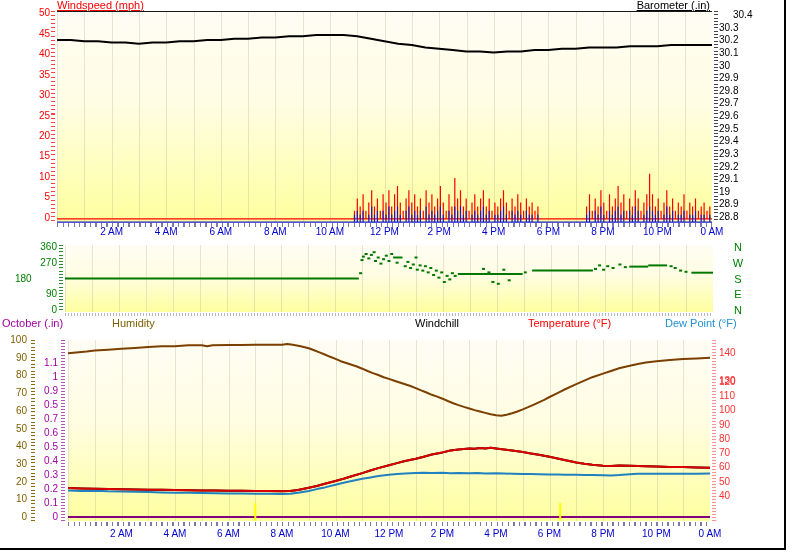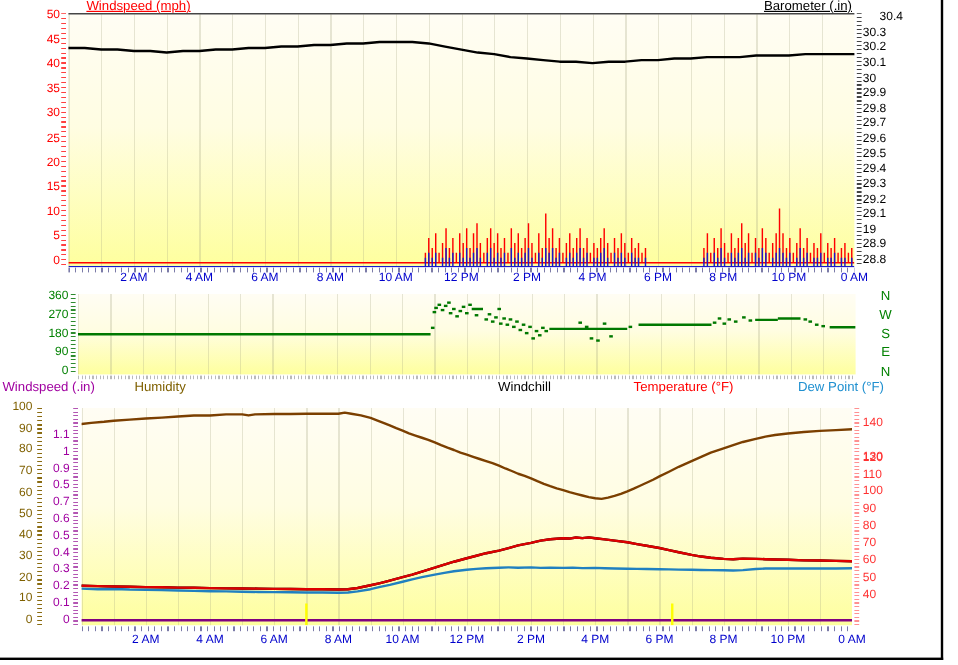--- a/index.html
+++ b/index.html
@@ -31,21 +31,21 @@
   #tk-p3-bot  {left:68px;top:522px;width:642px;height:4px;background:repeating-linear-gradient(to right,#7b7ba8 0 1px,transparent 1px 5.5px);}
   .frame{position:absolute;background:#000;}
   #frame-right{left:784px;top:0;width:2px;height:550px;}
   #frame-bottom{left:0;top:548px;width:786px;height:2px;}
 </style>
 </head>
 <body>
 
 <div id="graph">
 
-  <div class="hdr u" style="left:72px;top:-1px;color:#ff0000;">Windspeed (mph)</div>
+  <div class="hdr u" style="left:57px;top:-1px;color:#ff0000;">Windspeed (mph)</div>
   <div class="hdr u" style="left:500px;top:-1px;width:210px;text-align:right;color:#000;">Barometer (.in)</div>
 
   <div class="plot" id="plot1">
       <svg width="655" height="211" viewBox="0 0 655 211">
         <polyline points="0,28 13.6,28 27.3,29.3 40.9,29.3 54.6,30.5 68.2,30.5 81.9,31.8 95.5,30.5 109.2,30.5 122.8,29.3 136.5,29.3 150.1,28 163.8,28 177.4,26.8 191,26.8 204.7,25.5 218.3,25.5 232,24.2 245.6,24.2 259.3,23 272.9,23 286.6,23 300.2,24.2 313.9,26.8 327.5,29.3 341.1,31.8 354.8,33.1 368.4,35.6 382.1,36.8 395.7,38.1 409.4,39.4 423,39.4 436.7,40.6 450.3,39.4 464,39.4 477.6,38.1 491.3,38.1 504.9,36.8 518.5,36.8 532.2,35.6 545.8,35.6 559.5,35.6 573.1,34.3 586.8,34.3 600.4,34.3 614.1,33.1 627.7,33.1 641.4,33.1 655,33.1" fill="none" stroke="#000000" stroke-width="2" stroke-linejoin="round" stroke-linecap="round"></polyline>
         <path d="M0 206.9 H655 M297.5 206.9 L297.5 198.7 M300.3 206.9 L300.3 186.4 M303.2 206.9 L303.2 194.6 M306.1 206.9 L306.1 182.3 M308.9 206.9 L308.9 198.7 M311.8 206.9 L311.8 190.5 M314.7 206.9 L314.7 178.2 M317.5 206.9 L317.5 194.6 M320.4 206.9 L320.4 186.4 M323.3 206.9 L323.3 198.7 M326.1 206.9 L326.1 182.3 M329 206.9 L329 190.5 M331.9 206.9 L331.9 178.2 M334.7 206.9 L334.7 194.6 M337.6 206.9 L337.6 182.3 M340.5 206.9 L340.5 174.1 M343.3 206.9 L343.3 190.5 M346.2 206.9 L346.2 198.7 M349.1 206.9 L349.1 186.4 M351.9 206.9 L351.9 178.2 M354.8 206.9 L354.8 190.5 M357.7 206.9 L357.7 182.3 M360.5 206.9 L360.5 194.6 M363.4 206.9 L363.4 186.4 M366.3 206.9 L366.3 198.7 M369.1 206.9 L369.1 178.2 M372 206.9 L372 190.5 M374.9 206.9 L374.9 182.3 M377.7 206.9 L377.7 194.6 M380.6 206.9 L380.6 186.4 M383.4 206.9 L383.4 174.1 M386.3 206.9 L386.3 190.5 M389.2 206.9 L389.2 198.7 M392 206.9 L392 182.3 M394.9 206.9 L394.9 194.6 M397.8 206.9 L397.8 165.9 M400.6 206.9 L400.6 186.4 M403.5 206.9 L403.5 178.2 M406.4 206.9 L406.4 194.6 M409.2 206.9 L409.2 186.4 M412.1 206.9 L412.1 198.7 M415 206.9 L415 190.5 M417.8 206.9 L417.8 182.3 M420.7 206.9 L420.7 194.6 M423.6 206.9 L423.6 186.4 M426.4 206.9 L426.4 178.2 M429.3 206.9 L429.3 194.6 M432.2 206.9 L432.2 186.4 M435 206.9 L435 198.7 M437.9 206.9 L437.9 190.5 M440.8 206.9 L440.8 194.6 M443.6 206.9 L443.6 186.4 M446.5 206.9 L446.5 178.2 M449.4 206.9 L449.4 190.5 M452.2 206.9 L452.2 198.7 M455.1 206.9 L455.1 186.4 M458 206.9 L458 194.6 M460.8 206.9 L460.8 182.3 M463.7 206.9 L463.7 190.5 M466.6 206.9 L466.6 198.7 M469.4 206.9 L469.4 186.4 M472.3 206.9 L472.3 194.6 M475.1 206.9 L475.1 190.5 M478 206.9 L478 198.7 M480.9 206.9 L480.9 194.6 M529.6 206.9 L529.6 194.6 M532.5 206.9 L532.5 182.3 M535.3 206.9 L535.3 198.7 M538.2 206.9 L538.2 186.4 M541.1 206.9 L541.1 194.6 M543.9 206.9 L543.9 178.2 M546.8 206.9 L546.8 190.5 M549.7 206.9 L549.7 198.7 M552.5 206.9 L552.5 182.3 M555.4 206.9 L555.4 194.6 M558.3 206.9 L558.3 186.4 M561.1 206.9 L561.1 174.1 M564 206.9 L564 190.5 M566.8 206.9 L566.8 182.3 M569.7 206.9 L569.7 198.7 M572.6 206.9 L572.6 186.4 M575.4 206.9 L575.4 194.6 M578.3 206.9 L578.3 178.2 M581.2 206.9 L581.2 186.4 M584 206.9 L584 198.7 M586.9 206.9 L586.9 190.5 M589.8 206.9 L589.8 182.3 M592.6 206.9 L592.6 161.8 M595.5 206.9 L595.5 182.3 M598.4 206.9 L598.4 194.6 M601.2 206.9 L601.2 186.4 M604.1 206.9 L604.1 198.7 M607 206.9 L607 190.5 M609.8 206.9 L609.8 178.2 M612.7 206.9 L612.7 194.6 M615.6 206.9 L615.6 186.4 M618.4 206.9 L618.4 198.7 M621.3 206.9 L621.3 190.5 M624.2 206.9 L624.2 194.6 M627 206.9 L627 182.3 M629.9 206.9 L629.9 198.7 M632.8 206.9 L632.8 190.5 M635.6 206.9 L635.6 194.6 M638.5 206.9 L638.5 186.4 M641.4 206.9 L641.4 198.7 M644.2 206.9 L644.2 194.6 M647.1 206.9 L647.1 190.5 M650 206.9 L650 198.7 M652.8 206.9 L652.8 194.6" fill="none" stroke="#ff0000" stroke-width="1.2"></path>
         <path d="M0 210.2 H655 M297.5 210.2 L297.5 202.8 M300.3 210.2 L300.3 198.7 M303.2 210.2 L303.2 202.8 M306.1 210.2 L306.1 198.7 M311.8 210.2 L311.8 202.8 M314.7 210.2 L314.7 194.6 M317.5 210.2 L317.5 202.8 M320.4 210.2 L320.4 198.7 M326.1 210.2 L326.1 198.7 M329 210.2 L329 202.8 M331.9 210.2 L331.9 194.6 M334.7 210.2 L334.7 202.8 M337.6 210.2 L337.6 198.7 M340.5 210.2 L340.5 194.6 M343.3 210.2 L343.3 202.8 M349.1 210.2 L349.1 198.7 M351.9 210.2 L351.9 194.6 M354.8 210.2 L354.8 202.8 M357.7 210.2 L357.7 198.7 M360.5 210.2 L360.5 202.8 M363.4 210.2 L363.4 198.7 M369.1 210.2 L369.1 194.6 M372 210.2 L372 202.8 M374.9 210.2 L374.9 198.7 M377.7 210.2 L377.7 202.8 M380.6 210.2 L380.6 198.7 M383.4 210.2 L383.4 194.6 M386.3 210.2 L386.3 202.8 M392 210.2 L392 198.7 M394.9 210.2 L394.9 202.8 M397.8 210.2 L397.8 194.6 M400.6 210.2 L400.6 198.7 M403.5 210.2 L403.5 194.6 M406.4 210.2 L406.4 202.8 M409.2 210.2 L409.2 198.7 M415 210.2 L415 202.8 M417.8 210.2 L417.8 198.7 M420.7 210.2 L420.7 202.8 M423.6 210.2 L423.6 198.7 M426.4 210.2 L426.4 194.6 M429.3 210.2 L429.3 202.8 M432.2 210.2 L432.2 198.7 M437.9 210.2 L437.9 202.8 M440.8 210.2 L440.8 202.8 M443.6 210.2 L443.6 198.7 M446.5 210.2 L446.5 194.6 M449.4 210.2 L449.4 202.8 M455.1 210.2 L455.1 198.7 M458 210.2 L458 202.8 M460.8 210.2 L460.8 198.7 M463.7 210.2 L463.7 202.8 M469.4 210.2 L469.4 198.7 M472.3 210.2 L472.3 202.8 M475.1 210.2 L475.1 202.8 M480.9 210.2 L480.9 202.8 M529.6 210.2 L529.6 202.8 M532.5 210.2 L532.5 198.7 M538.2 210.2 L538.2 198.7 M541.1 210.2 L541.1 202.8 M543.9 210.2 L543.9 194.6 M546.8 210.2 L546.8 202.8 M552.5 210.2 L552.5 198.7 M555.4 210.2 L555.4 202.8 M558.3 210.2 L558.3 198.7 M561.1 210.2 L561.1 194.6 M564 210.2 L564 202.8 M566.8 210.2 L566.8 198.7 M572.6 210.2 L572.6 198.7 M575.4 210.2 L575.4 202.8 M578.3 210.2 L578.3 194.6 M581.2 210.2 L581.2 198.7 M586.9 210.2 L586.9 202.8 M589.8 210.2 L589.8 198.7 M592.6 210.2 L592.6 194.6 M595.5 210.2 L595.5 198.7 M598.4 210.2 L598.4 202.8 M601.2 210.2 L601.2 198.7 M607 210.2 L607 202.8 M609.8 210.2 L609.8 194.6 M612.7 210.2 L612.7 202.8 M615.6 210.2 L615.6 198.7 M621.3 210.2 L621.3 202.8 M624.2 210.2 L624.2 202.8 M627 210.2 L627 198.7 M632.8 210.2 L632.8 202.8 M635.6 210.2 L635.6 202.8 M638.5 210.2 L638.5 198.7 M644.2 210.2 L644.2 202.8 M647.1 210.2 L647.1 202.8 M652.8 210.2 L652.8 202.8" fill="none" stroke="#1818cc" stroke-width="1.2"></path>
       </svg>
     </div>
   <div class="plot" id="plot2">
@@ -127,21 +127,21 @@
   <div class="tick-strip" id="tk-p1-left"></div>
   <div class="tick-strip" id="tk-p1-right"></div>
   <div class="tick-strip" id="tk-p1-bot"></div>
   <div class="tick-strip" id="tk-p2-left"></div>
   <div class="tick-strip" id="tk-p2-bot"></div>
   <div class="tick-strip" id="tk-p3-hum"></div>
   <div class="tick-strip" id="tk-p3-rain"></div>
   <div class="tick-strip" id="tk-p3-temp"></div>
   <div class="tick-strip" id="tk-p3-bot"></div>
 
-  <div class="hdr" style="left:2px;top:317px;color:#a000a0;">Windspeed (.in)</div>
+  <div class="hdr" style="left:2px;top:317px;color:#a000a0;">October (.in)</div>
   <div class="hdr" style="left:112px;top:317px;color:#7f6000;">Humidity</div>
   <div class="hdr" style="left:415px;top:317px;color:#000;">Windchill</div>
   <div class="hdr" style="left:528px;top:317px;color:#ff0000;">Temperature (°F)</div>
   <div class="hdr" style="left:665px;top:317px;color:#2090d0;">Dew Point (°F)</div>
 
   <div class="frame" id="frame-right"></div>
   <div class="frame" id="frame-bottom"></div>
 <div class="axis-label" style="color: rgb(255, 0, 0); left: 8px; width: 42px; text-align: right; top: 8px;">50</div>
     <div class="axis-label" style="color: rgb(255, 0, 0); left: 8px; width: 42px; text-align: right; top: 28.5px;">45</div>
     <div class="axis-label" style="color: rgb(255, 0, 0); left: 8px; width: 42px; text-align: right; top: 49px;">40</div>
@@ -177,21 +177,21 @@
     <div class="axis-label" style="color: rgb(0, 0, 204); left: 305.9px; width: 48px; text-align: center; top: 227px;">10 AM</div>
     <div class="axis-label" style="color: rgb(0, 0, 204); left: 360.5px; width: 48px; text-align: center; top: 227px;">12 PM</div>
     <div class="axis-label" style="color: rgb(0, 0, 204); left: 415.1px; width: 48px; text-align: center; top: 227px;">2 PM</div>
     <div class="axis-label" style="color: rgb(0, 0, 204); left: 469.7px; width: 48px; text-align: center; top: 227px;">4 PM</div>
     <div class="axis-label" style="color: rgb(0, 0, 204); left: 524.3px; width: 48px; text-align: center; top: 227px;">6 PM</div>
     <div class="axis-label" style="color: rgb(0, 0, 204); left: 578.8px; width: 48px; text-align: center; top: 227px;">8 PM</div>
     <div class="axis-label" style="color: rgb(0, 0, 204); left: 633.4px; width: 48px; text-align: center; top: 227px;">10 PM</div>
     <div class="axis-label" style="color: rgb(0, 0, 204); left: 688px; width: 48px; text-align: center; top: 227px;">0 AM</div>
     <div class="axis-label" style="color: rgb(0, 128, 0); left: 15px; width: 42px; text-align: right; top: 242px;">360</div>
     <div class="axis-label" style="color: rgb(0, 128, 0); left: 15px; width: 42px; text-align: right; top: 257.7px;">270</div>
-    <div class="axis-label" style="color: rgb(0, 128, 0); left: 15px; width: 42px; text-align: right; top: 273.5px;">180</div>
+    <div class="axis-label" style="color: rgb(0, 128, 0); left: 15px; width: 42px; top: 273.5px;">180</div>
     <div class="axis-label" style="color: rgb(0, 128, 0); left: 15px; width: 42px; text-align: right; top: 289.3px;">90</div>
     <div class="axis-label" style="color: rgb(0, 128, 0); left: 15px; width: 42px; text-align: right; top: 305px;">0</div>
     <div class="axis-label" style="color: rgb(0, 128, 0); font-size: 11px; left: 714px; width: 48px; text-align: center; top: 242px;">N</div>
     <div class="axis-label" style="color: rgb(0, 128, 0); font-size: 11px; left: 714px; width: 48px; text-align: center; top: 257.7px;">W</div>
     <div class="axis-label" style="color: rgb(0, 128, 0); font-size: 11px; left: 714px; width: 48px; text-align: center; top: 273.5px;">S</div>
     <div class="axis-label" style="color: rgb(0, 128, 0); font-size: 11px; left: 714px; width: 48px; text-align: center; top: 289.3px;">E</div>
     <div class="axis-label" style="color: rgb(0, 128, 0); font-size: 11px; left: 714px; width: 48px; text-align: center; top: 305px;">N</div>
     <div class="axis-label" style="color: rgb(127, 96, 0); left: -15px; width: 42px; text-align: right; top: 335px;">100</div>
     <div class="axis-label" style="color: rgb(127, 96, 0); left: -15px; width: 42px; text-align: right; top: 352.7px;">90</div>
     <div class="axis-label" style="color: rgb(127, 96, 0); left: -15px; width: 42px; text-align: right; top: 370.4px;">80</div>

